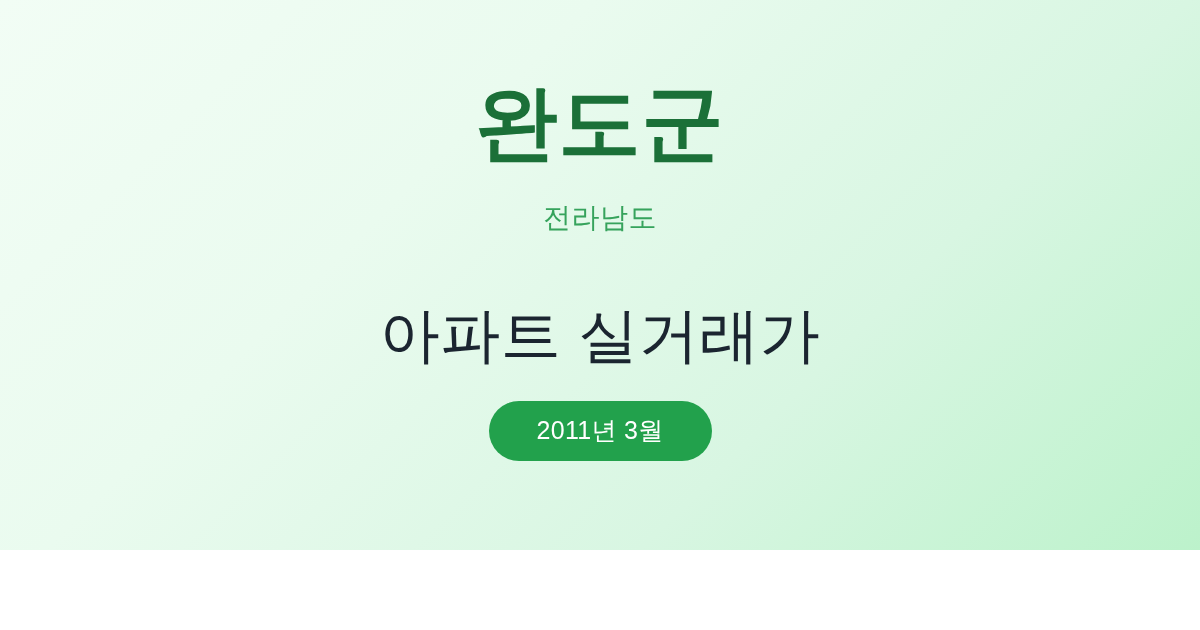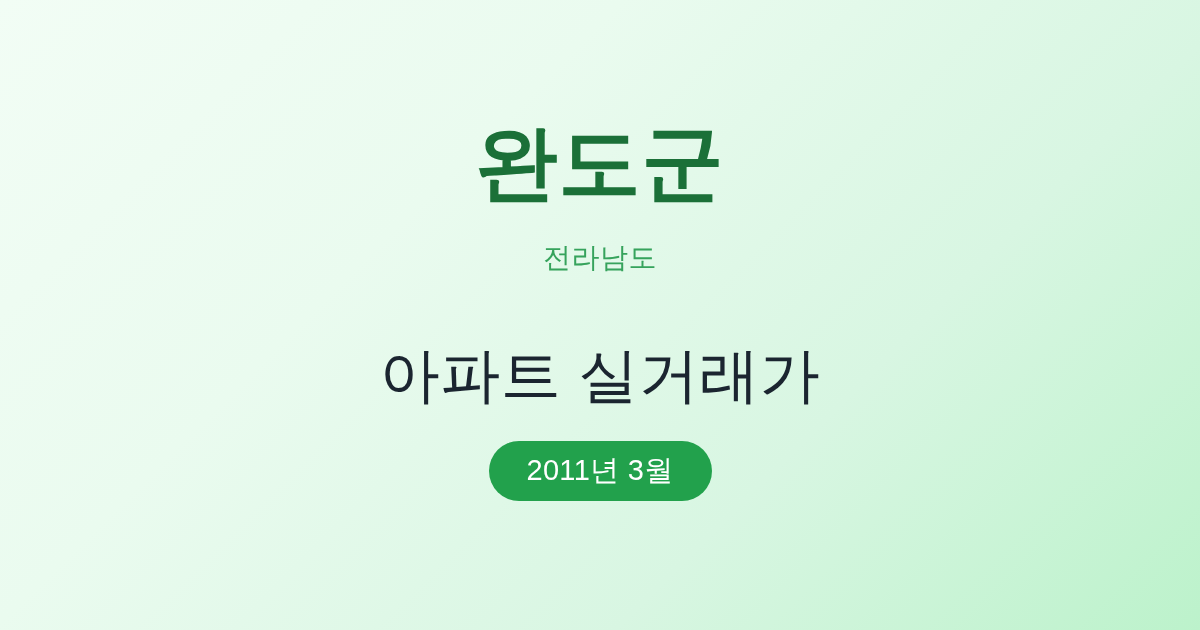--- a/index.html
+++ b/index.html
@@ -10,21 +10,21 @@
   body {
     width: 1200px;
     height: 630px;
     overflow: hidden;
     font-family: "Liberation Sans", "DejaVu Sans", sans-serif;
   }
 
   .og-card {
     position: relative;
     width: 1200px;
-    height: 630px;
+    height: 550px;
     box-sizing: border-box;
     display: flex;
     flex-direction: column;
     align-items: center;
     justify-content: center;
     background: linear-gradient(135deg, #f2fdf5 0%, #eafbef 34%, #d8f6e2 68%, #bcf2cb 100%);
   }
 
   .card-inner {
     display: flex;
@@ -80,21 +80,21 @@
     box-sizing: border-box;
     min-width: 223px;
     height: 60px;
     padding: 0 36px;
     margin-top: 35px;
     border: none;
     border-radius: 999px;
     background: #22a14c;
     color: #ffffff;
     font-family: "Liberation Sans", "DejaVu Sans", sans-serif;
-    font-size: 29px;
+    font-size: 25px;
     font-weight: 500;
     line-height: 1;
     letter-spacing: 0.3px;
     white-space: nowrap;
   }
 </style>
 </head>
 <body>
 
 <div class="og-card">

